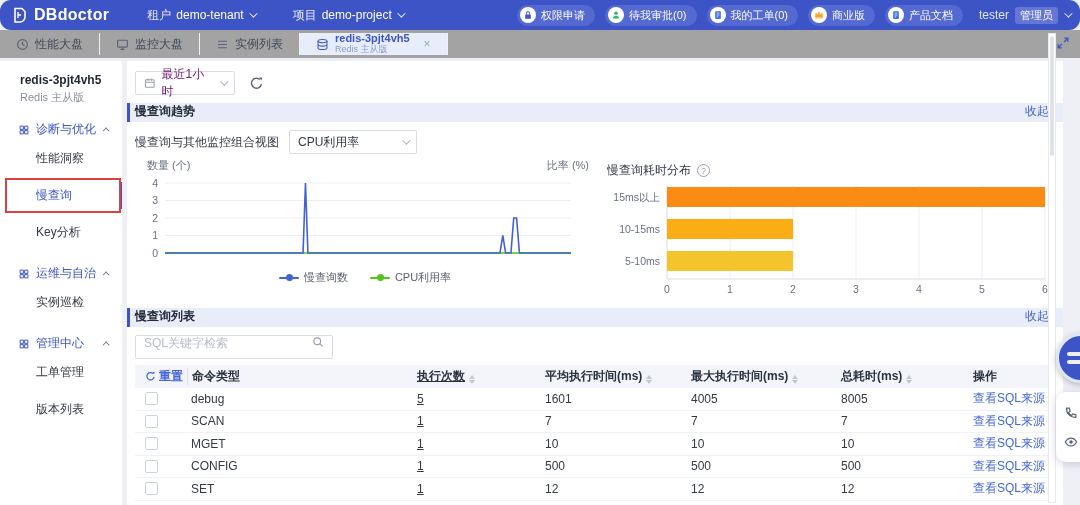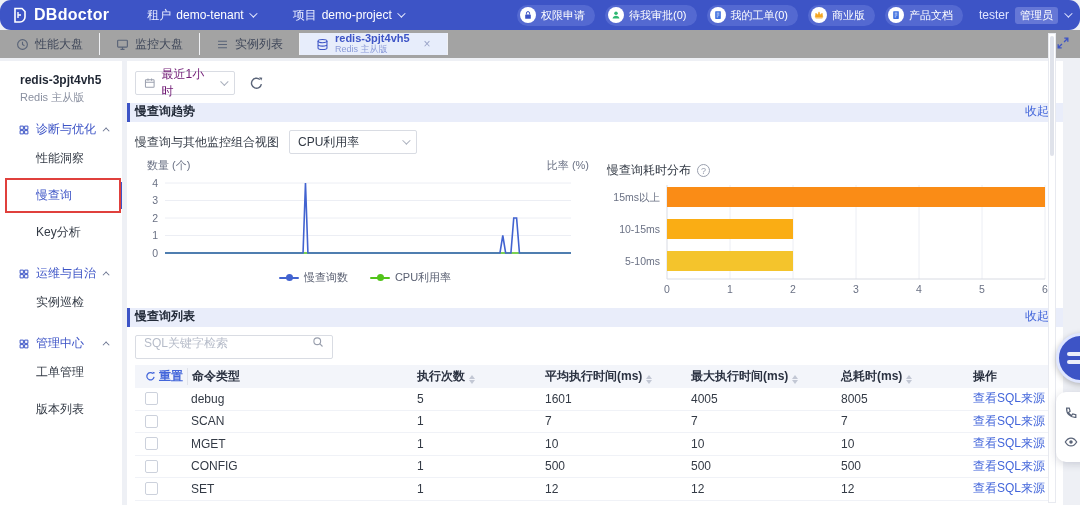--- a/index.html
+++ b/index.html
@@ -83,21 +83,21 @@
   .search-box input::placeholder { color:#b6bcc9; }
   .search-box svg { width:12px; height:12px; color:#9aa0ae; }
 
   
   .tbl { margin:0 8px; }
   .tbl-head { display:flex; align-items:center; background:#f3f5fa; height:23px; font-weight:bold; color:#2a3140; }
   .tbl-row { display:flex; align-items:center; height:22.5px; border-bottom:1px solid #f0f2f7; color:#333a45; }
   .cell { padding-left:4px; overflow:hidden; white-space:nowrap; }
   .col-check { width:52px; flex:none; display:flex; align-items:center; padding-left:10px; }
   .col-cmd { width:226px; flex:none; }
-  .col-count { width:128px; flex:none; }
+  .col-count { width:128px; flex:none;text-decoration:underline; }
   .col-avg { width:146px; flex:none; }
   .col-max { width:150px; flex:none; }
   .col-total { width:132px; flex:none; }
   .col-action { flex:1; }
   .tbl-head .col-cmd { border-left:1px solid #dfe2ea; }
   .reset-link { display:flex; align-items:center; gap:3px; color:#4265da; cursor:pointer; font-weight:bold; }
   .reset-link svg { width:11px; height:11px; }
   .sorter { display:inline-flex; flex-direction:column; gap:1px; margin-left:4px; vertical-align:1px; }
   .sorter i { width:0; height:0; border-left:3.5px solid transparent; border-right:3.5px solid transparent; }
   .sorter .s-up { border-bottom:4px solid #c2c7d4; }

